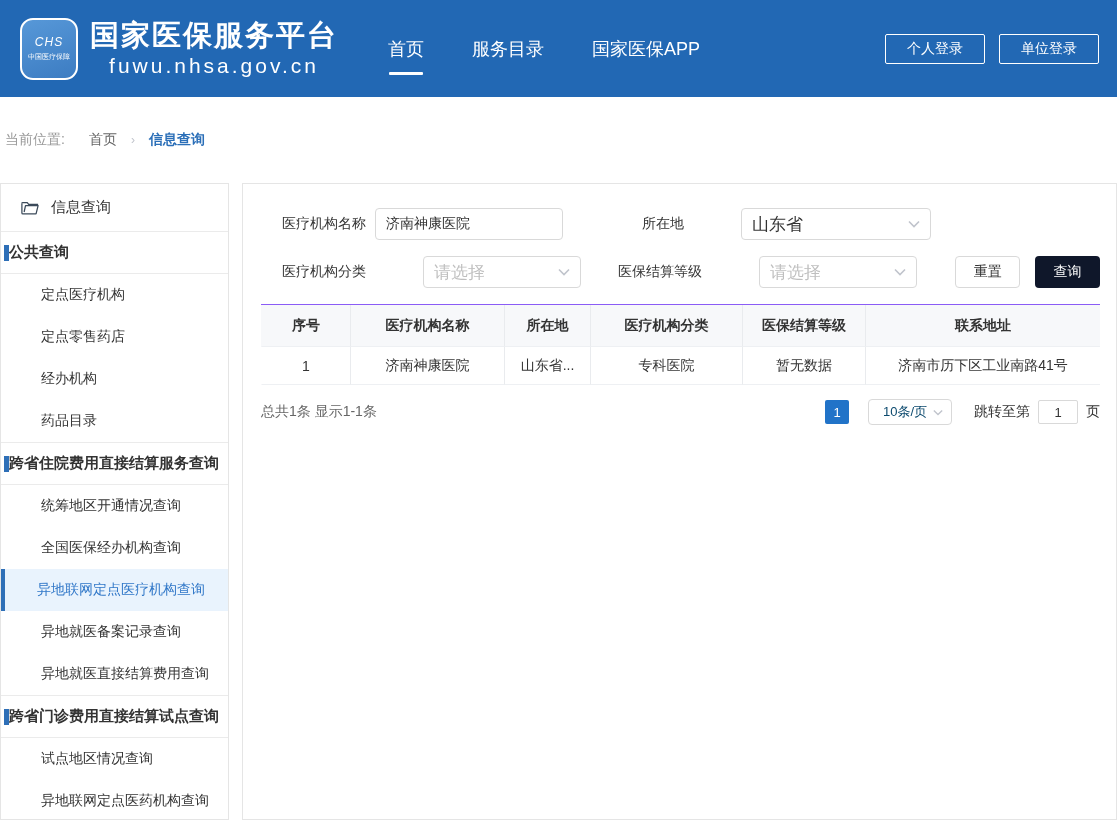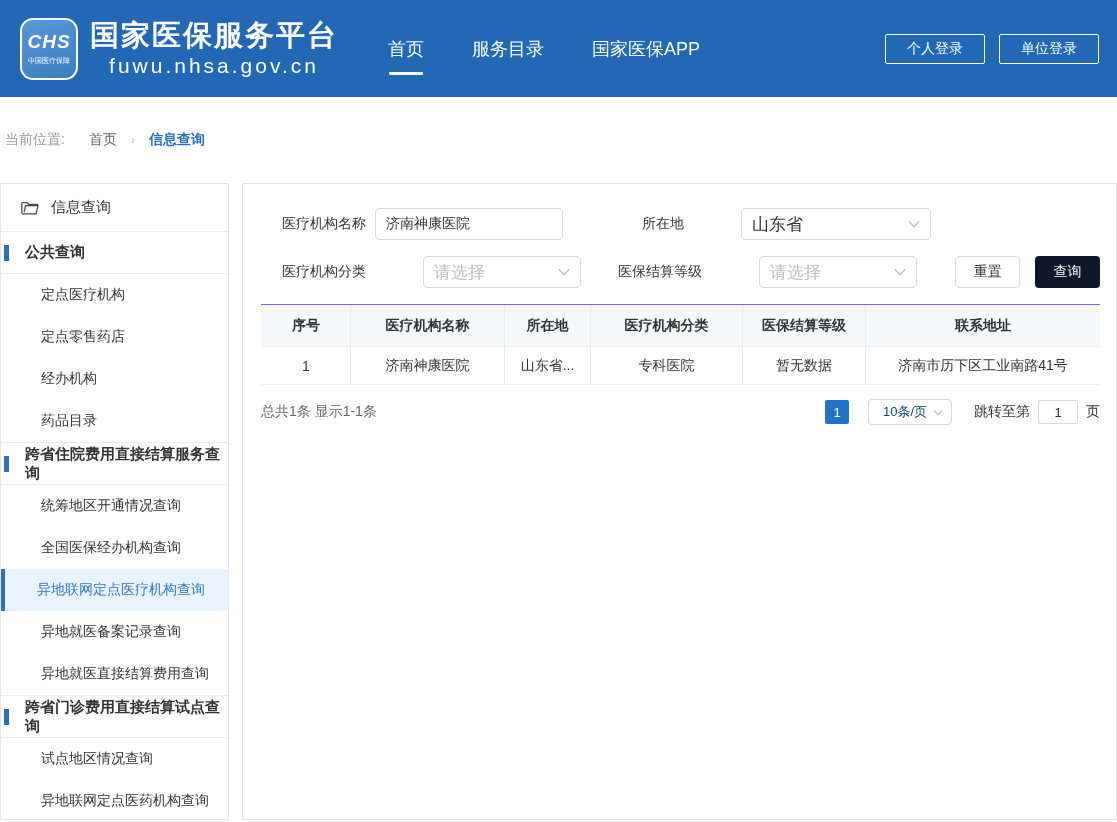--- a/index.html
+++ b/index.html
@@ -12,21 +12,21 @@
     height: 97px; background: #2268b4; display: flex; align-items: center;
     padding: 0 18px 0 20px;
   }
   .brand { display: flex; align-items: center; }
   .logo-badge {
     width: 58px; height: 62px; border: 2px solid #fff; border-radius: 13px;
     background: linear-gradient(160deg, #5798d8, #3c7cc2);
     display: flex; flex-direction: column; align-items: center; justify-content: center;
     color: #fff; flex-shrink: 0;
   }
-  .logo-badge .chs { font-style: italic; font-weight: bold; font-size: 19px; letter-spacing: 1px; }
+  .logo-badge .chs { font-style: italic; font-weight: normal; font-size: 12px; letter-spacing: 1px; }
   .logo-badge .chs-sub { font-size: 7px; margin-top: 3px; letter-spacing: 0; white-space: nowrap; }
   .brand-text { margin-left: 12px; color: #fff; text-align: center; }
   .brand-title { font-size: 29px; font-weight: bold; letter-spacing: 2px; line-height: 1.15; }
   .brand-url { font-size: 21px; letter-spacing: 3px; margin-top: 2px; font-weight: 300; }
 
   .topnav { display: flex; align-items: center; margin-left: 48px; }
   .topnav .nav-item {
     color: #fff; font-size: 18px; margin: 0 44px 0 0; padding: 0 2px;
     position: relative; cursor: pointer; text-align: center;
   }
@@ -55,21 +55,21 @@
 
   
   .sidebar { width: 229px; border: 1px solid #e5e5e5; background: #fff; flex-shrink: 0; overflow: hidden; }
   .sb-title {
     height: 48px; display: flex; align-items: center; padding-left: 20px;
     border-bottom: 1px solid #ebebeb; font-size: 15px; color: #333;
   }
   .sb-title .folder { margin-right: 12px; display: inline-flex; }
   .sb-group-header {
     height: 42px; display: flex; align-items: center; font-size: 15px; font-weight: bold;
-    color: #333; border-bottom: 1px solid #ebebeb; position: relative; padding-left: 24px;
+    color: #333; border-bottom: 1px solid #ebebeb; position: relative; padding-left: 8px;
   }
   .sb-group-header .bar { position: absolute; left: 3px; top: 13px; width: 5px; height: 16px; background: #2e6fb7; }
   .sb-group { border-bottom: 1px solid #ebebeb; }
   .sb-group:last-child { border-bottom: none; }
   .sb-item {
     height: 42px; display: flex; align-items: center; padding-left: 36px;
     font-size: 14px; color: #333; cursor: pointer; border-left: 4px solid transparent;
   }
   .sb-item.active { background: #e9f3fd; color: #3077c8; border-left: 4px solid #2e6fb7; padding-left: 32px; }
 

